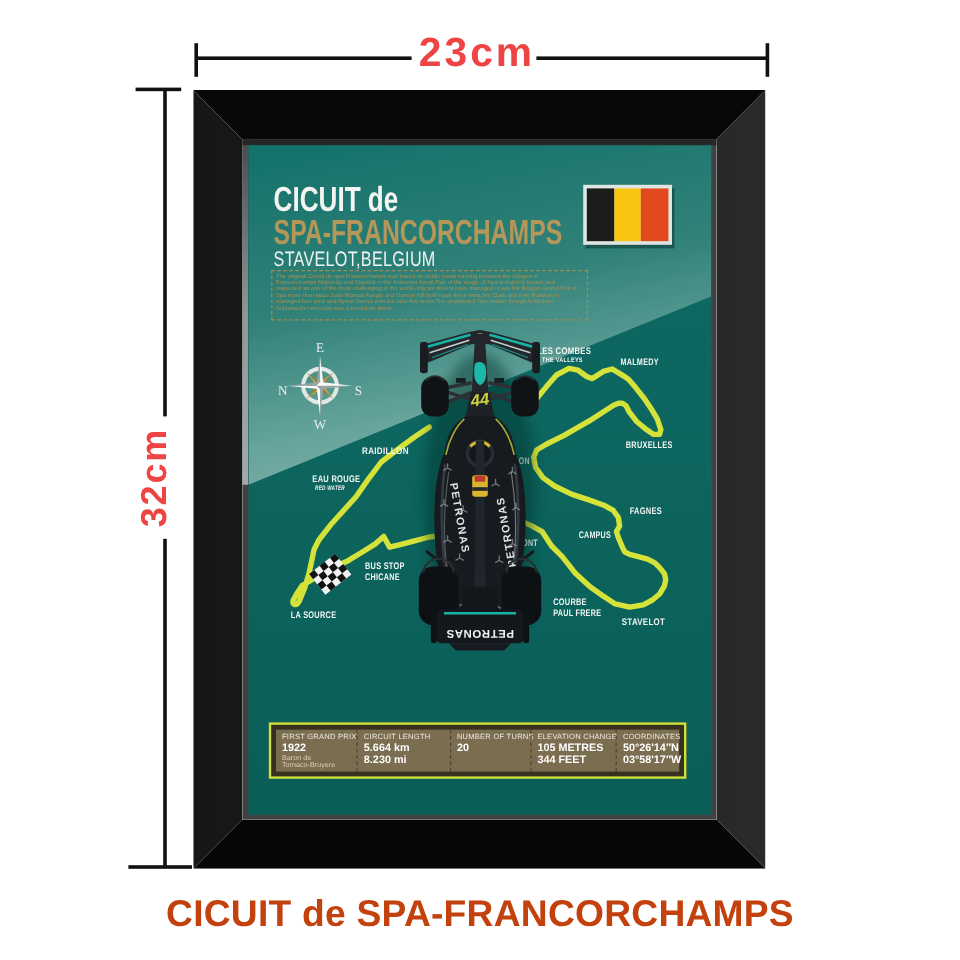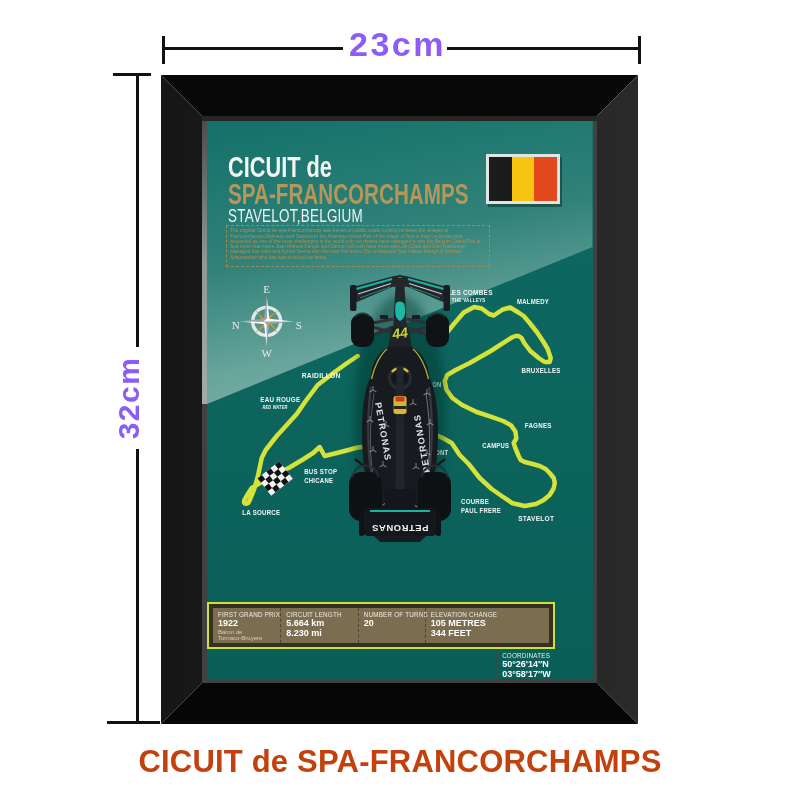--- a/index.html
+++ b/index.html
@@ -1,20 +1,20 @@
 <!DOCTYPE html>
 <html><head>
 <meta charset="utf-8">
 <style>
   html,body{margin:0;padding:0;}
   body{width:800px;height:800px;background:#ffffff;position:relative;overflow:hidden;
        font-family:"Liberation Sans", sans-serif;}
   
   .dline{position:absolute;background:#111;}
-  .dimtext{position:absolute;color:#8b5cf6;font-weight:bold;font-size:33px;}
+  .dimtext{position:absolute;color:#ef4444;font-weight:bold;font-size:33px;}
   
   #frame{position:absolute;left:161px;top:75px;width:477px;height:650px;}
   .face{position:absolute;left:0;top:0;width:477px;height:650px;}
   #face-top{background:linear-gradient(to bottom,#070707,#131313);
     clip-path:polygon(0 0,477px 0,436px 41px,41px 41px);}
   #face-left{background:linear-gradient(to right,#161616,#2e2e2e);
     clip-path:polygon(0 0,41px 41px,41px 608px,0 649px);}
   #face-right{background:linear-gradient(to right,#141414,#2a2a2a);
     clip-path:polygon(477px 0,436px 41px,436px 608px,477px 649px);}
   #face-bottom{background:linear-gradient(to bottom,#000,#060606);
@@ -36,21 +36,21 @@
   #para{position:absolute;left:18.5px;top:103.5px;width:262px;height:40px;
     border:1px dashed #a38b50;}
   #ptext{position:absolute;left:3px;top:2px;width:524px;color:#ad9153;
     font-size:9.7px;line-height:10.5px;white-space:nowrap;transform:scale(0.5);transform-origin:0 0;}
   
   #flag{position:absolute;left:279px;top:33px;width:74px;height:50px;background:#dfe5e2;
     box-shadow:2px 3px 0 rgba(0,35,30,0.45);}
   #flag .in{position:absolute;left:3px;top:3px;width:68px;height:44px;display:flex;}
   #flag .in div{flex:1;}
   
-  #table{position:absolute;left:0;top:481px;width:344px;height:43px;
+  #table{position:absolute;left:17px;top:481px;width:344px;height:43px;
     border:2.5px solid #cde13c;background:#35301f;}
   #tpanel{position:absolute;left:4px;top:4px;width:336px;height:35px;background:#7b6d50;
     display:flex;}
   .tcol{position:relative;height:100%;}
   .tcol+.tcol{border-left:1px dashed #4a4335;}
   .th{font-size:6.3px;color:#f0ece2;letter-spacing:0.2px;margin:3px 0 1px 5px;white-space:nowrap;}
   .tv{font-size:9px;font-weight:bold;color:#fff;margin-left:5px;line-height:9.5px;white-space:nowrap;}
   .ts{font-size:6px;color:#d8cfb8;margin-left:5px;line-height:6.5px;white-space:nowrap;}
   
   #caption{position:absolute;left:0;top:744px;width:800px;text-align:center;
@@ -291,21 +291,21 @@
           </div>
           <div class="tcol" style="width:66.1px;margin-left:16px;">
             <div class="th">NUMBER OF TURNS</div>
             <div class="tv">20</div>
           </div>
           <div class="tcol" style="width:70.3px;">
             <div class="th">ELEVATION CHANGE</div>
             <div class="tv">105 METRES</div>
             <div class="tv">344 FEET</div>
           </div>
-          <div class="tcol" style="width:64px;margin-top:41px;">
+          <div class="tcol" style="width:64px;">
             <div class="th">COORDINATES</div>
             <div class="tv">50°26'14″N</div>
             <div class="tv">03°58'17″W</div>
           </div>
         </div>
       </div>
     </div>
   </div>
   <div id="caption">CICUIT de SPA-FRANCORCHAMPS</div>
 

